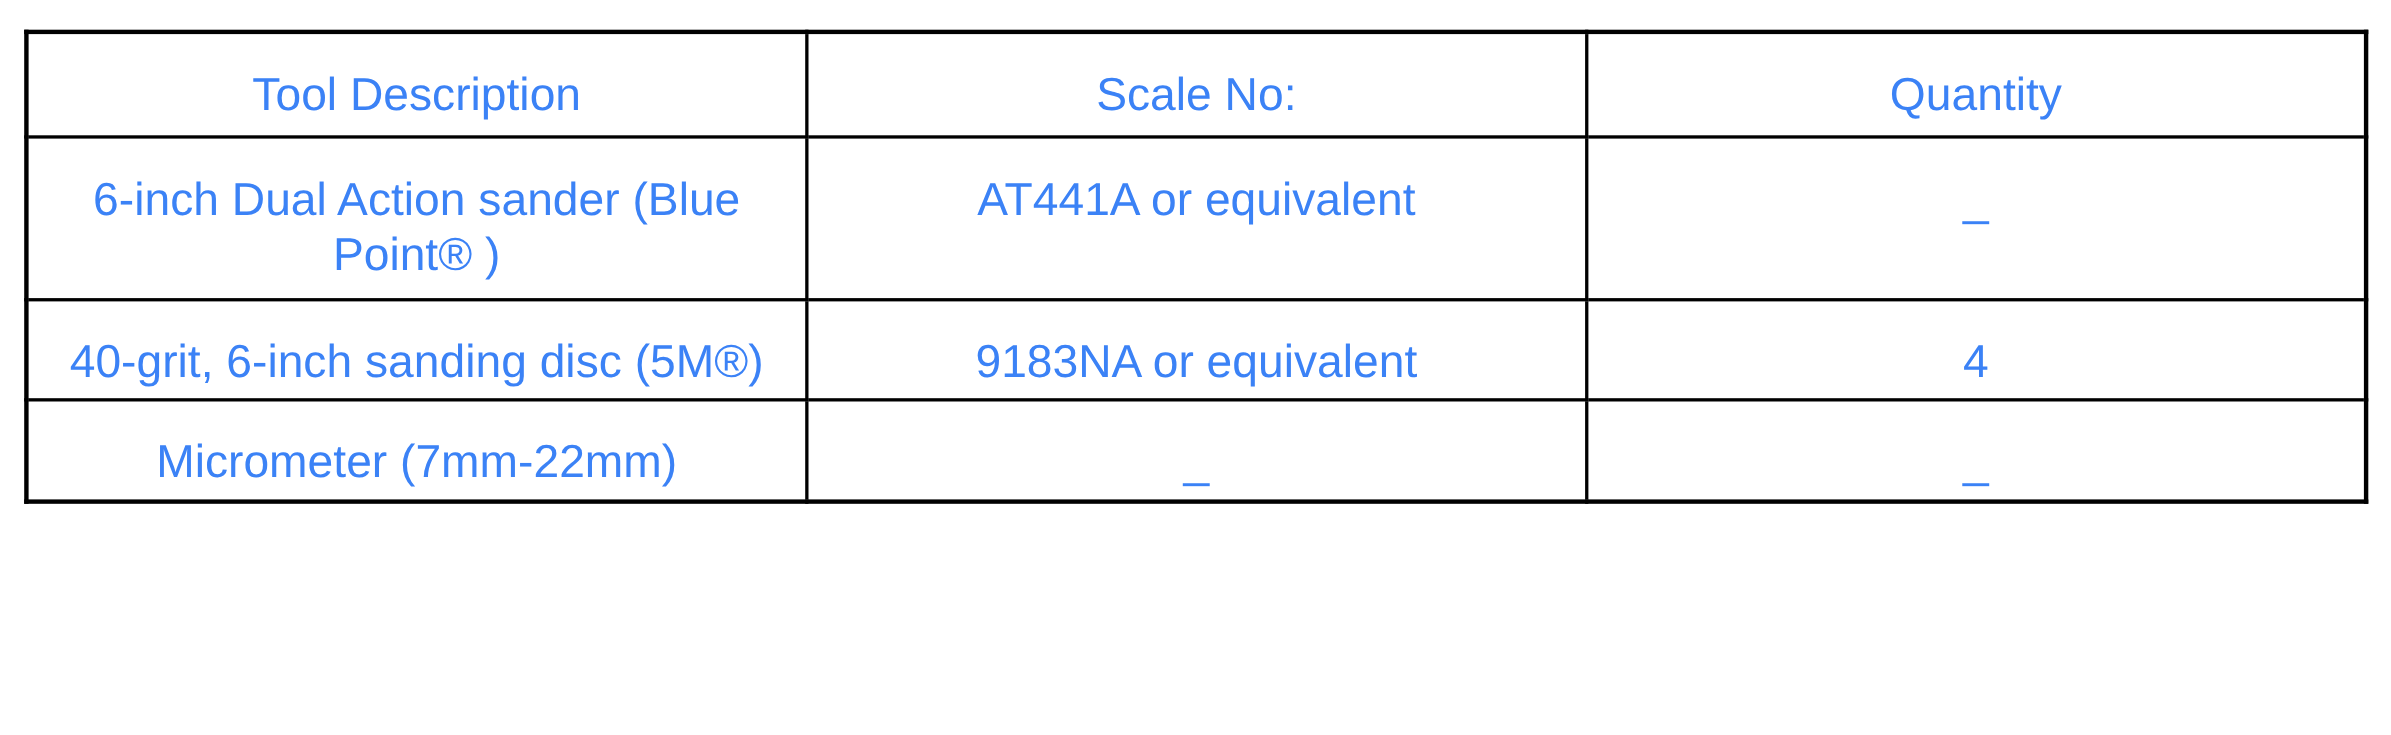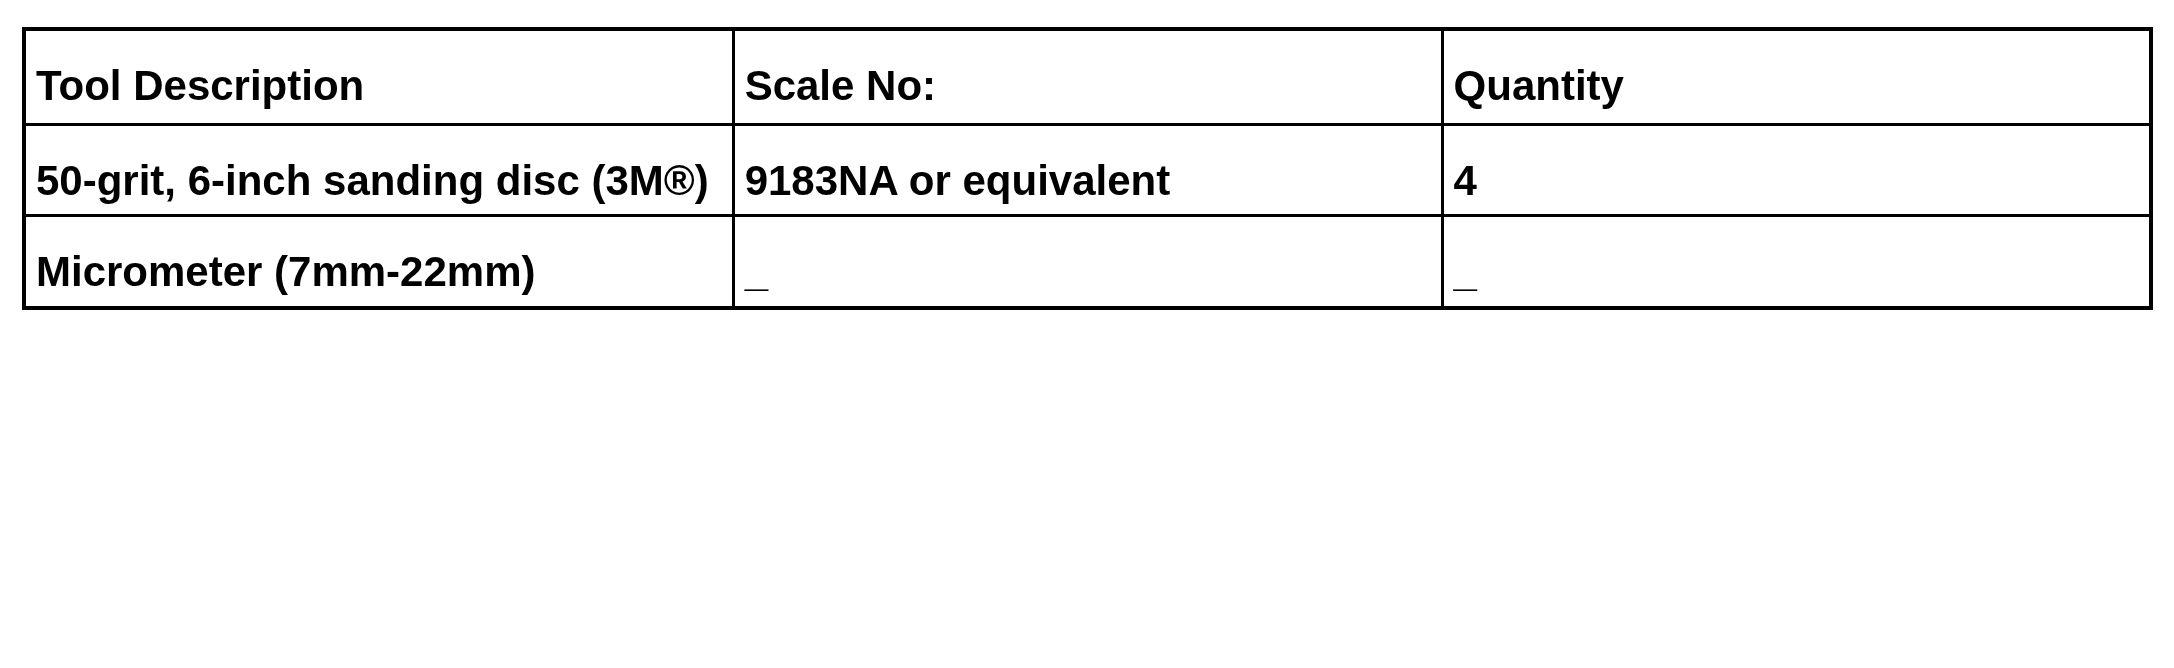--- a/index.html
+++ b/index.html
@@ -19,25 +19,25 @@
     left: 22px;
     top: 27px;
     width: 2131px;
     border-collapse: collapse;
     table-layout: fixed;
     border: 4px solid #000000;
   }
   table.tools th,
   table.tools td {
     border: 3px solid #000000;
-    font-weight: bold;
+    font-weight: normal;
     font-size: 42px;
     line-height: 50px;
-    color: #000000;
-    text-align: left;
+    color: #3b82f6;
+    text-align: center;
     vertical-align: top;
     padding: 30px 10px 8px 10px;
     overflow: hidden;
   }
   tr.h-header { height: 95px; }
   tr.h-r0 { height: 148px; }
   tr.h-r1 { height: 89px; }
   tr.h-r2 { height: 93px; }
   tr.h-r3 { height: 93px; }
   tr.h-r4 { height: 92px; }
@@ -52,22 +52,27 @@
     <col style="width:33.33%">
   </colgroup>
   <thead>
     <tr class="h-header">
       <th>Tool Description</th>
       <th>Scale No:</th>
       <th>Quantity</th>
     </tr>
   </thead>
   <tbody>
+    <tr class="h-r0">
+      <td>6-inch Dual Action sander (Blue Point® )</td>
+      <td>AT441A or equivalent</td>
+      <td>_</td>
+    </tr>
     <tr class="h-r1">
-      <td>50-grit, 6-inch sanding disc (3M®)</td>
+      <td>40-grit, 6-inch sanding disc (5M®)</td>
       <td>9183NA or equivalent</td>
       <td>4</td>
     </tr>
     <tr class="h-r3">
       <td>Micrometer (7mm-22mm)</td>
       <td>_</td>
       <td>_</td>
     </tr>
   </tbody>
 </table>

